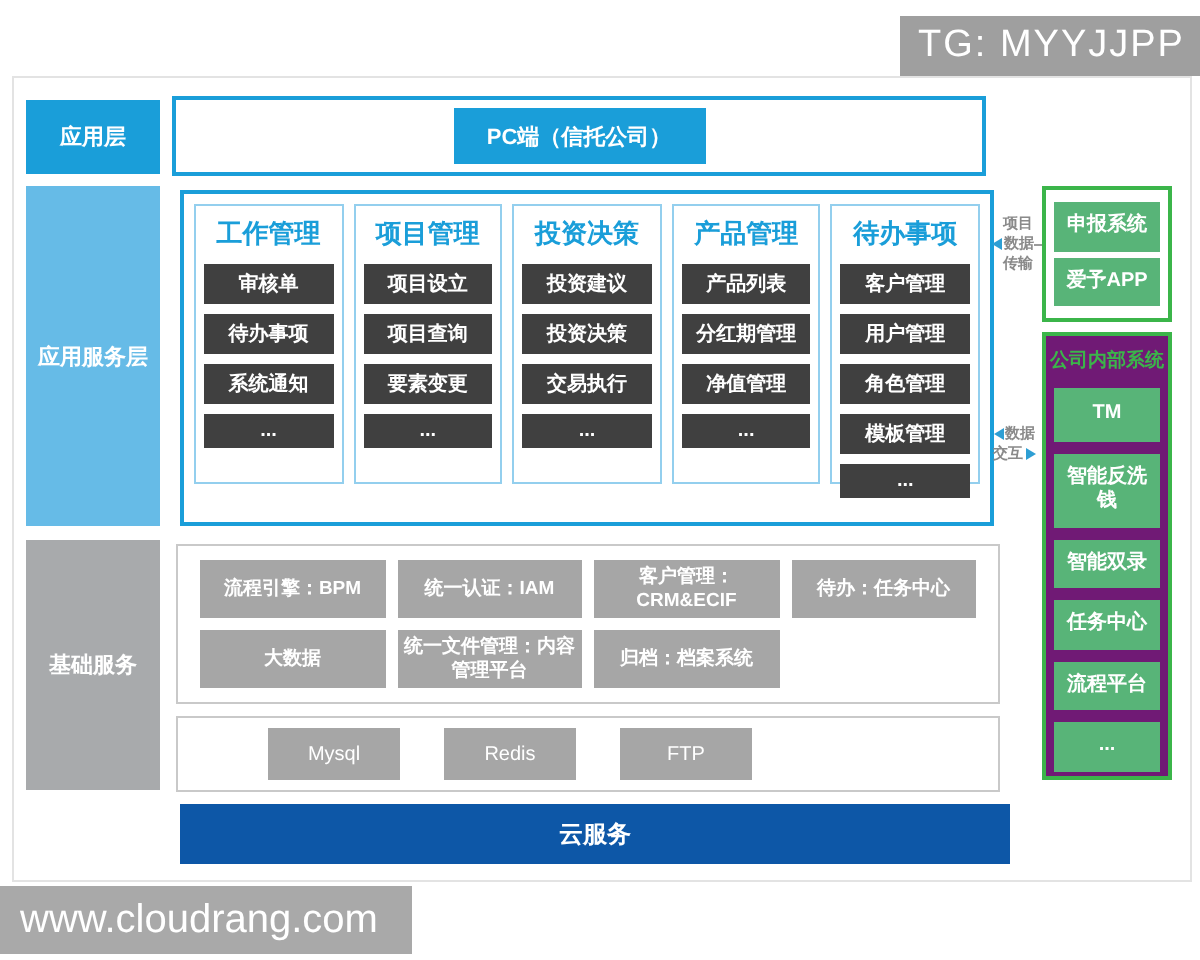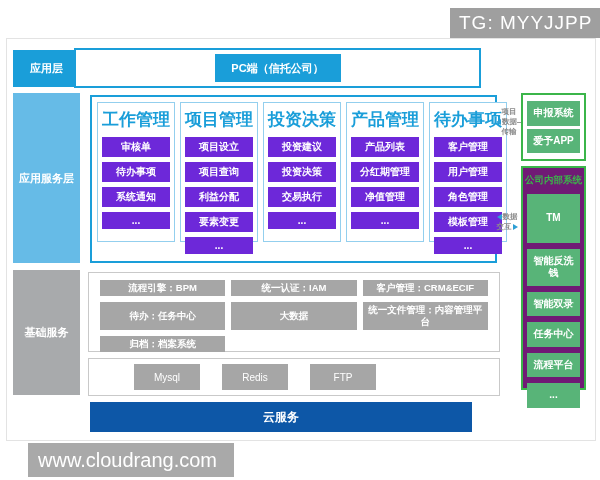--- a/index.html
+++ b/index.html
@@ -18,81 +18,81 @@
 
   
   .layer { position: absolute; left: 13px; width: 67px; color: #fff; font-weight: bold;
     font-size: 11px; display: flex; align-items: center; justify-content: center; text-align: center; }
   .layer-app     { top: 50px;  height: 37px;  background: #1a9ed9; }
   .layer-service { top: 93px;  height: 170px; background: #66bbe7; }
   .layer-basic   { top: 270px; height: 125px; background: #a8aaac; }
   .layer-runtime { top: 402px; height: 31px;  background: #0d57a7; }
 
   
-  .app-box { position: absolute; left: 74px; top: 48px; width: 407px; height: 40px;
+  .app-box { position: absolute; left: 86px; top: 48px; width: 407px; height: 40px;
     background: #fff; border: 2px solid #1a9ed9; display: flex; align-items: center; justify-content: center; }
   .pc-btn { width: 126px; height: 28px; background: #1a9ed9; color: #fff; font-size: 11px;
     font-weight: bold; display: flex; align-items: center; justify-content: center; }
 
   
   .service-box { position: absolute; left: 90px; top: 95px; width: 407px; height: 168px;
     background: #fff; border: 2px solid #1a9ed9; padding: 5px; display: flex; gap: 5px; align-items: flex-start; }
   .svc-col { flex: 1; height: 140px; background: #fff; border: 1px solid #93cfee; padding: 3px 4px; }
-  .svc-title { text-align: center; color: #1a9ed9; font-weight: bold; font-size: 17px; margin: 2px 0 6px; white-space: nowrap; }
-  .svc-item { background: #6d28d9; color: #fff; font-size: 10px; font-weight: bold; text-align: center;
+  .svc-title { text-align: center; color: #1a9ed9; font-weight: bold; font-size: 13px; margin: 2px 0 6px; white-space: nowrap; }
+  .svc-item { background: #404040; color: #fff; font-size: 10px; font-weight: bold; text-align: center;
     padding: 3px 0; margin-bottom: 5px; white-space: nowrap; overflow: hidden; }
 
   
   .connector { position: absolute; width: 26px; color: #8a8a8a; font-size: 7.5px; line-height: 1.35;
     text-align: center; font-weight: bold; }
   .conn-1 { left: 496px; top: 107px; }
   .conn-2 { left: 494px; top: 212px; }
   .conn-row { display: flex; align-items: center; justify-content: center; }
   .arr { width: 0; height: 0; display: inline-block; }
   .arr-left  { border-top: 3px solid transparent; border-bottom: 3px solid transparent; border-right: 5px solid #2e9fd4; margin-right: 1px; }
   .arr-right { border-top: 3px solid transparent; border-bottom: 3px solid transparent; border-left: 5px solid #2e9fd4; margin-left: 1px; }
   .conn-dash { display: inline-block; width: 5px; height: 1px; background: #9a9a9a; }
 
   
   .basic-box { position: absolute; left: 88px; top: 272px; width: 412px; height: 80px;
     background: #fff; border: 1px solid #c9c9c9; padding: 7px 11px; display: grid;
-    grid-template-columns: repeat(3, 1fr); grid-template-rows: 1fr 1fr; gap: 6px; }
+    grid-template-columns: repeat(4, 1fr); grid-template-rows: 1fr 1fr; gap: 6px; }
   .gray-btn { background: #a6a6a6; color: #fff; font-size: 9.5px; font-weight: bold;
     display: flex; align-items: center; justify-content: center; text-align: center;
     line-height: 1.25; padding: 2px 3px; }
 
   
   .db-box { position: absolute; left: 88px; top: 358px; width: 412px; height: 38px;
     background: #fff; border: 1px solid #c9c9c9; display: flex; align-items: center;
     padding-left: 45px; gap: 22px; }
   .db-btn { width: 66px; height: 26px; background: #a6a6a6; color: #fff; font-size: 10px;
     font-weight: normal; display: flex; align-items: center; justify-content: center; }
 
   
-  .cloud-bar { position: absolute; left: 90px; top: 402px; width: 382px; height: 30px;
+  .cloud-bar { position: absolute; left: 90px; top: 402px; width: 415px; height: 30px;
     background: #0d57a7; color: #fff; font-size: 12px; font-weight: bold;
     display: flex; align-items: center; justify-content: center; }
 
   
   .ext-box { position: absolute; left: 521px; top: 93px; width: 65px; height: 68px;
     background: #fff; border: 2px solid #3bb54a; display: flex; flex-direction: column;
     align-items: center; justify-content: space-evenly; padding: 3px; }
   .green-btn { width: 53px; background: #58b478; color: #fff; font-size: 10px; font-weight: bold;
     text-align: center; padding: 6px 2px; line-height: 1.25; }
   .int-box { position: absolute; left: 521px; top: 166px; width: 65px; height: 224px;
     background: #701a75; border: 2px solid #3bb54a; padding: 4px 4px; display: flex;
     flex-direction: column; align-items: center; }
   .int-title { color: #3bb54a; font-weight: bold; font-size: 9.5px; margin: 2px 0 7px; white-space: nowrap; }
   .int-box .green-btn { margin-bottom: 6px; }
-  .gb-tall { padding: 18px 2px; }
+  .gb-tall { padding: 7px 2px; }
 
   
   .watermark { position: absolute; left: 0; top: 443px; width: 206px; height: 34px;
     background: #a9a9a9; color: #fff; font-size: 20px; display: flex; align-items: center;
-    padding-left: 10px; margin-left: 28px; }
+    padding-left: 10px; }
 </style>
 </head>
 <body>
 
 <div class="page">
 
   <div class="tg-badge">TG: MYYJJPP</div>
 
   <div class="frame"></div>
 
@@ -109,21 +109,20 @@
       <div class="svc-title">工作管理</div>
       <div class="svc-item">审核单</div>
       <div class="svc-item">待办事项</div>
       <div class="svc-item">系统通知</div>
       <div class="svc-item">...</div>
     </div>
     <div class="svc-col">
       <div class="svc-title">项目管理</div>
       <div class="svc-item">项目设立</div>
       <div class="svc-item">项目查询</div>
-      <div class="svc-item">利益分配</div>
       <div class="svc-item">要素变更</div>
       <div class="svc-item">...</div>
     </div>
     <div class="svc-col">
       <div class="svc-title">投资决策</div>
       <div class="svc-item">投资建议</div>
       <div class="svc-item">投资决策</div>
       <div class="svc-item">交易执行</div>
       <div class="svc-item">...</div>
     </div>

